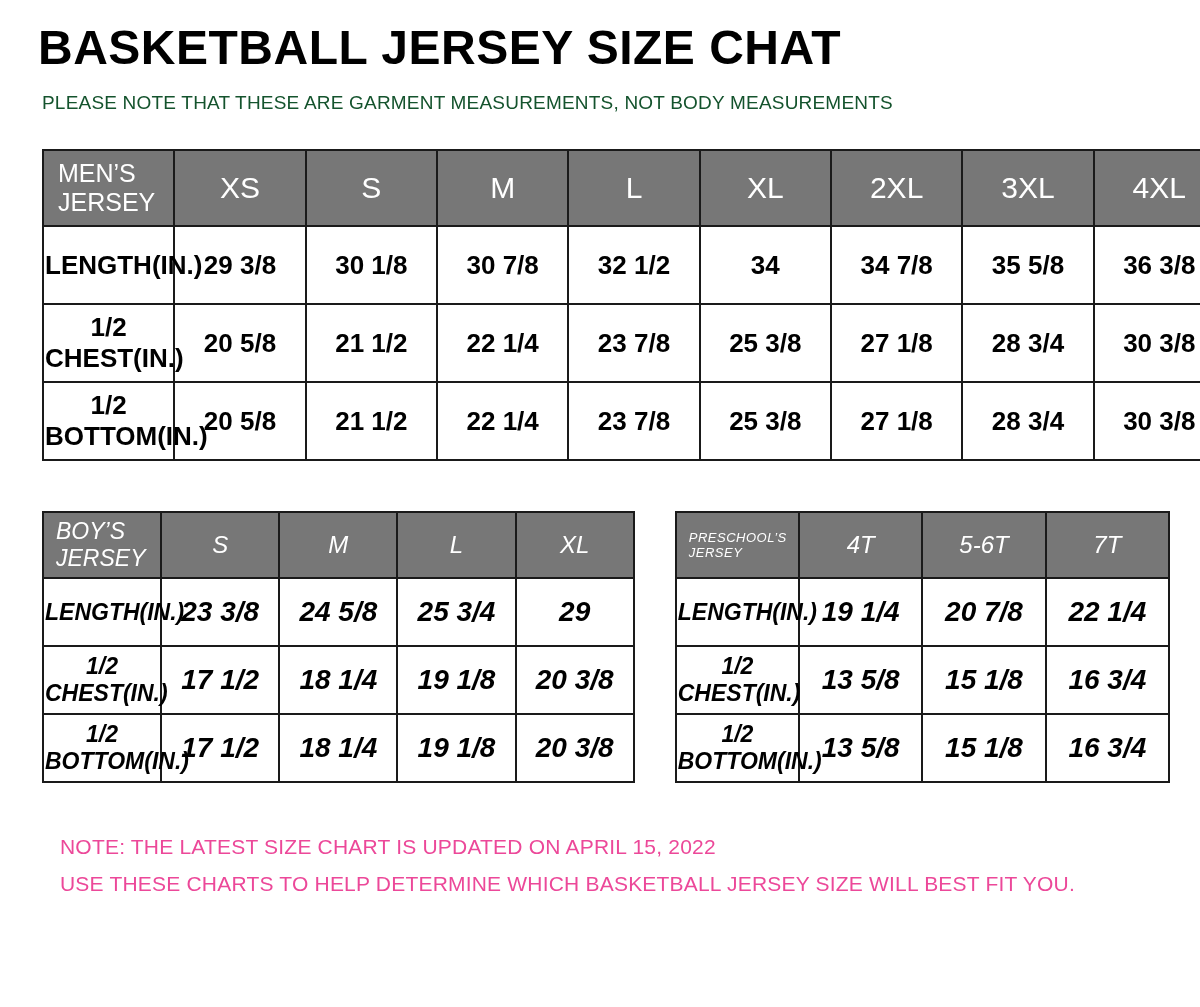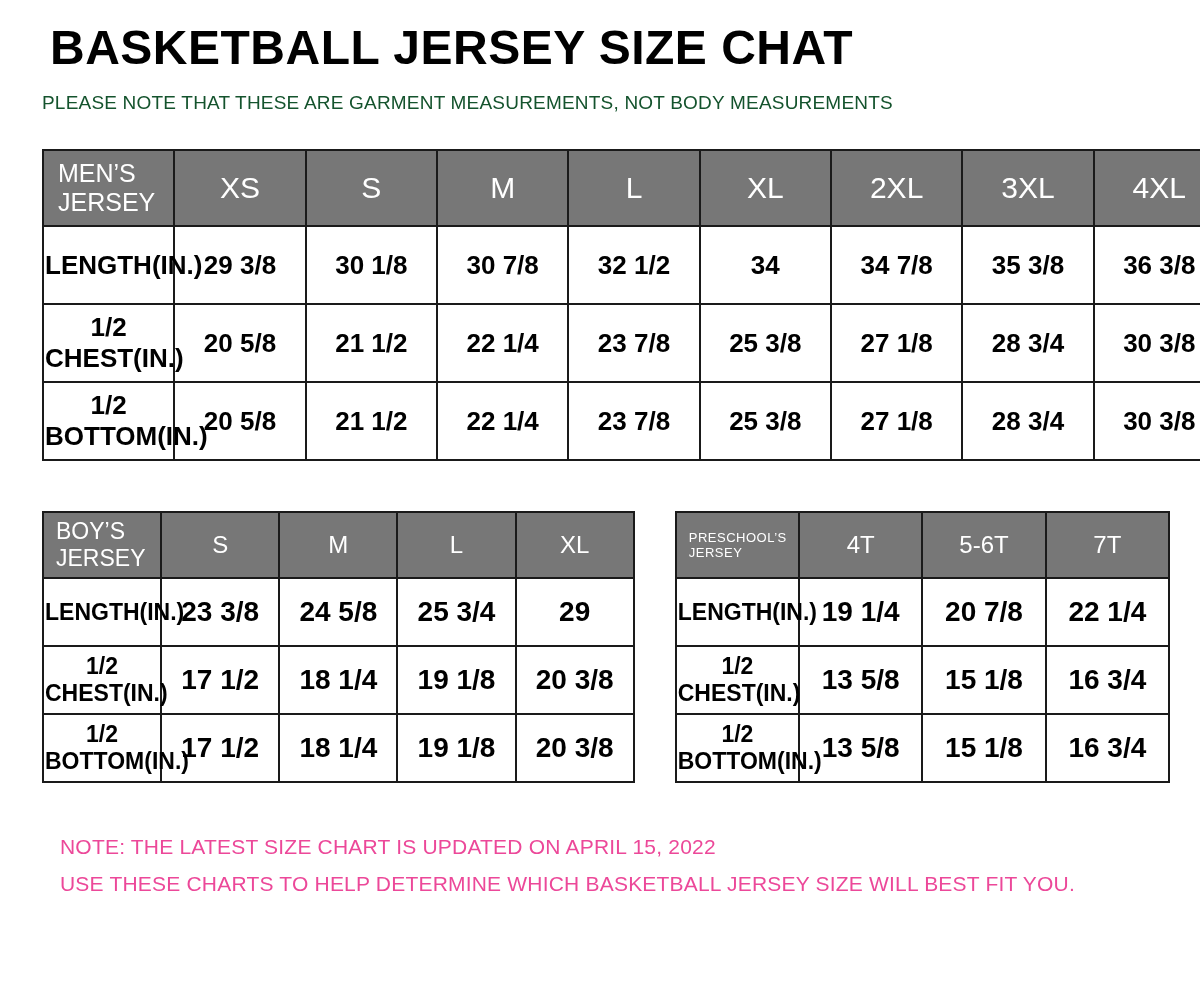--- a/index.html
+++ b/index.html
@@ -19,21 +19,21 @@
     position: relative;
     width: 1200px;
     height: 1007px;
     box-sizing: border-box;
     padding: 0 30px;
   }
   .title {
     font-size: 48px;
     font-weight: bold;
     letter-spacing: 0.5px;
-    margin: 22px 0 0 20px;
+    margin: 22px 0 0 8px;
     line-height: 1.1;
     color: #000;
   }
   .note-top {
     color: #14532d;
     font-size: 19px;
     line-height: 1.5;
     margin: 14px 0 0 12px;
     max-width: 860px;
     letter-spacing: 0.2px;
@@ -78,20 +78,21 @@
   table.men tbody td.rowlabel {
     font-size: 26px;
     text-align: center;
     font-weight: bold;
   }
   
   .bottom-row {
     display: flex;
     margin: 50px 0 0 12px;
     gap: 40px;
+    font-style: italic;
   }
   table.boy {
     width: 620px;
   }
   table.pre {
     width: 518px;
   }
   table.boy thead th, table.pre thead th {
     height: 62px;
     font-size: 24px;
@@ -146,21 +147,21 @@
       </thead>
       <tbody>
         <tr>
           <td class="rowlabel">LENGTH(IN.)</td>
           <td>29  3/8</td>
           <td>30  1/8</td>
           <td>30  7/8</td>
           <td>32  1/2</td>
           <td>34</td>
           <td>34  7/8</td>
-          <td>35  3/8</td>
+          <td>35  5/8</td>
           <td>36  3/8</td>
         </tr>
         <tr>
           <td class="rowlabel">1/2  CHEST(IN.)</td>
           <td>20  5/8</td>
           <td>21  1/2</td>
           <td>22  1/4</td>
           <td>23  7/8</td>
           <td>25  3/8</td>
           <td>27  1/8</td>

